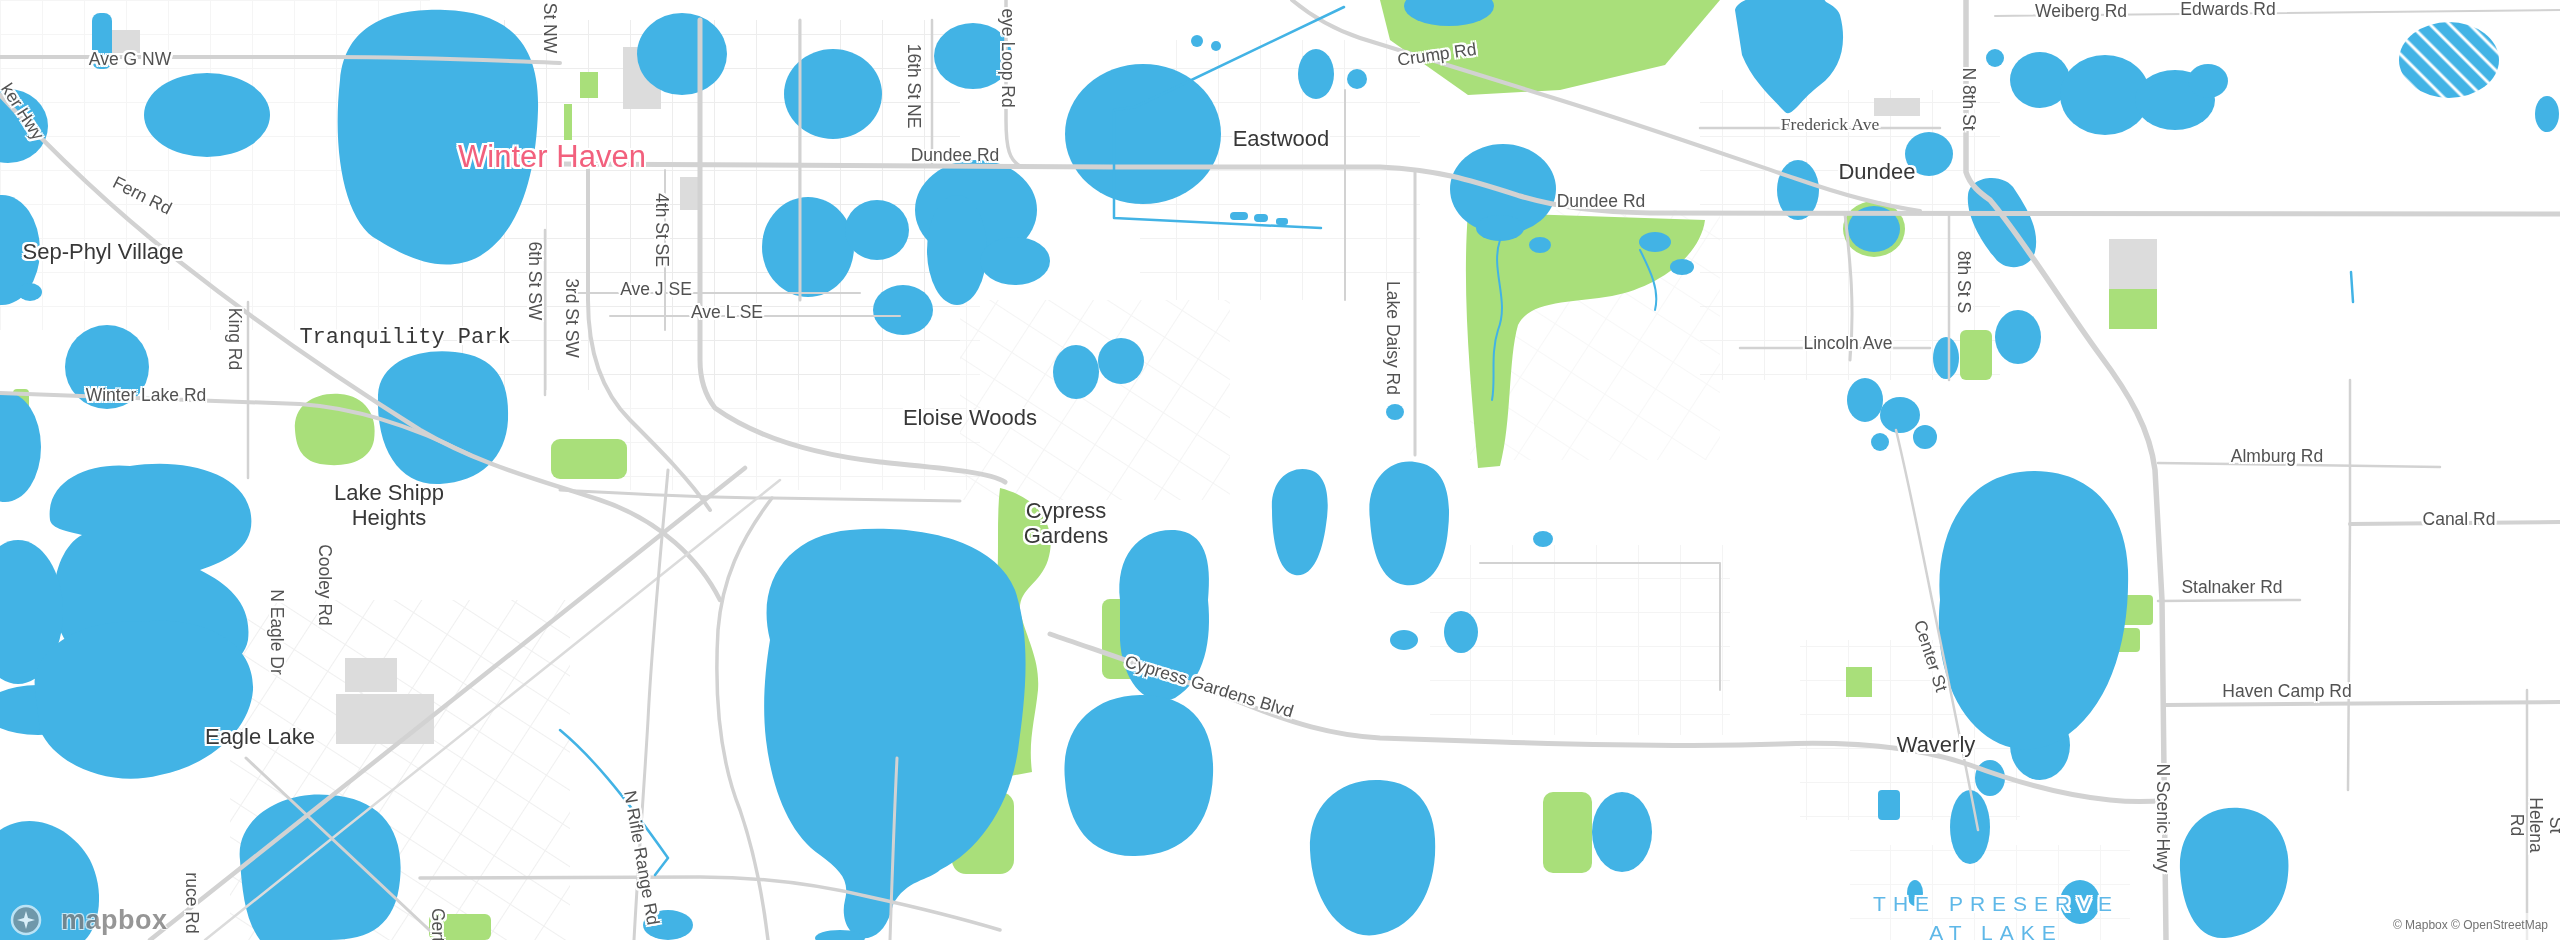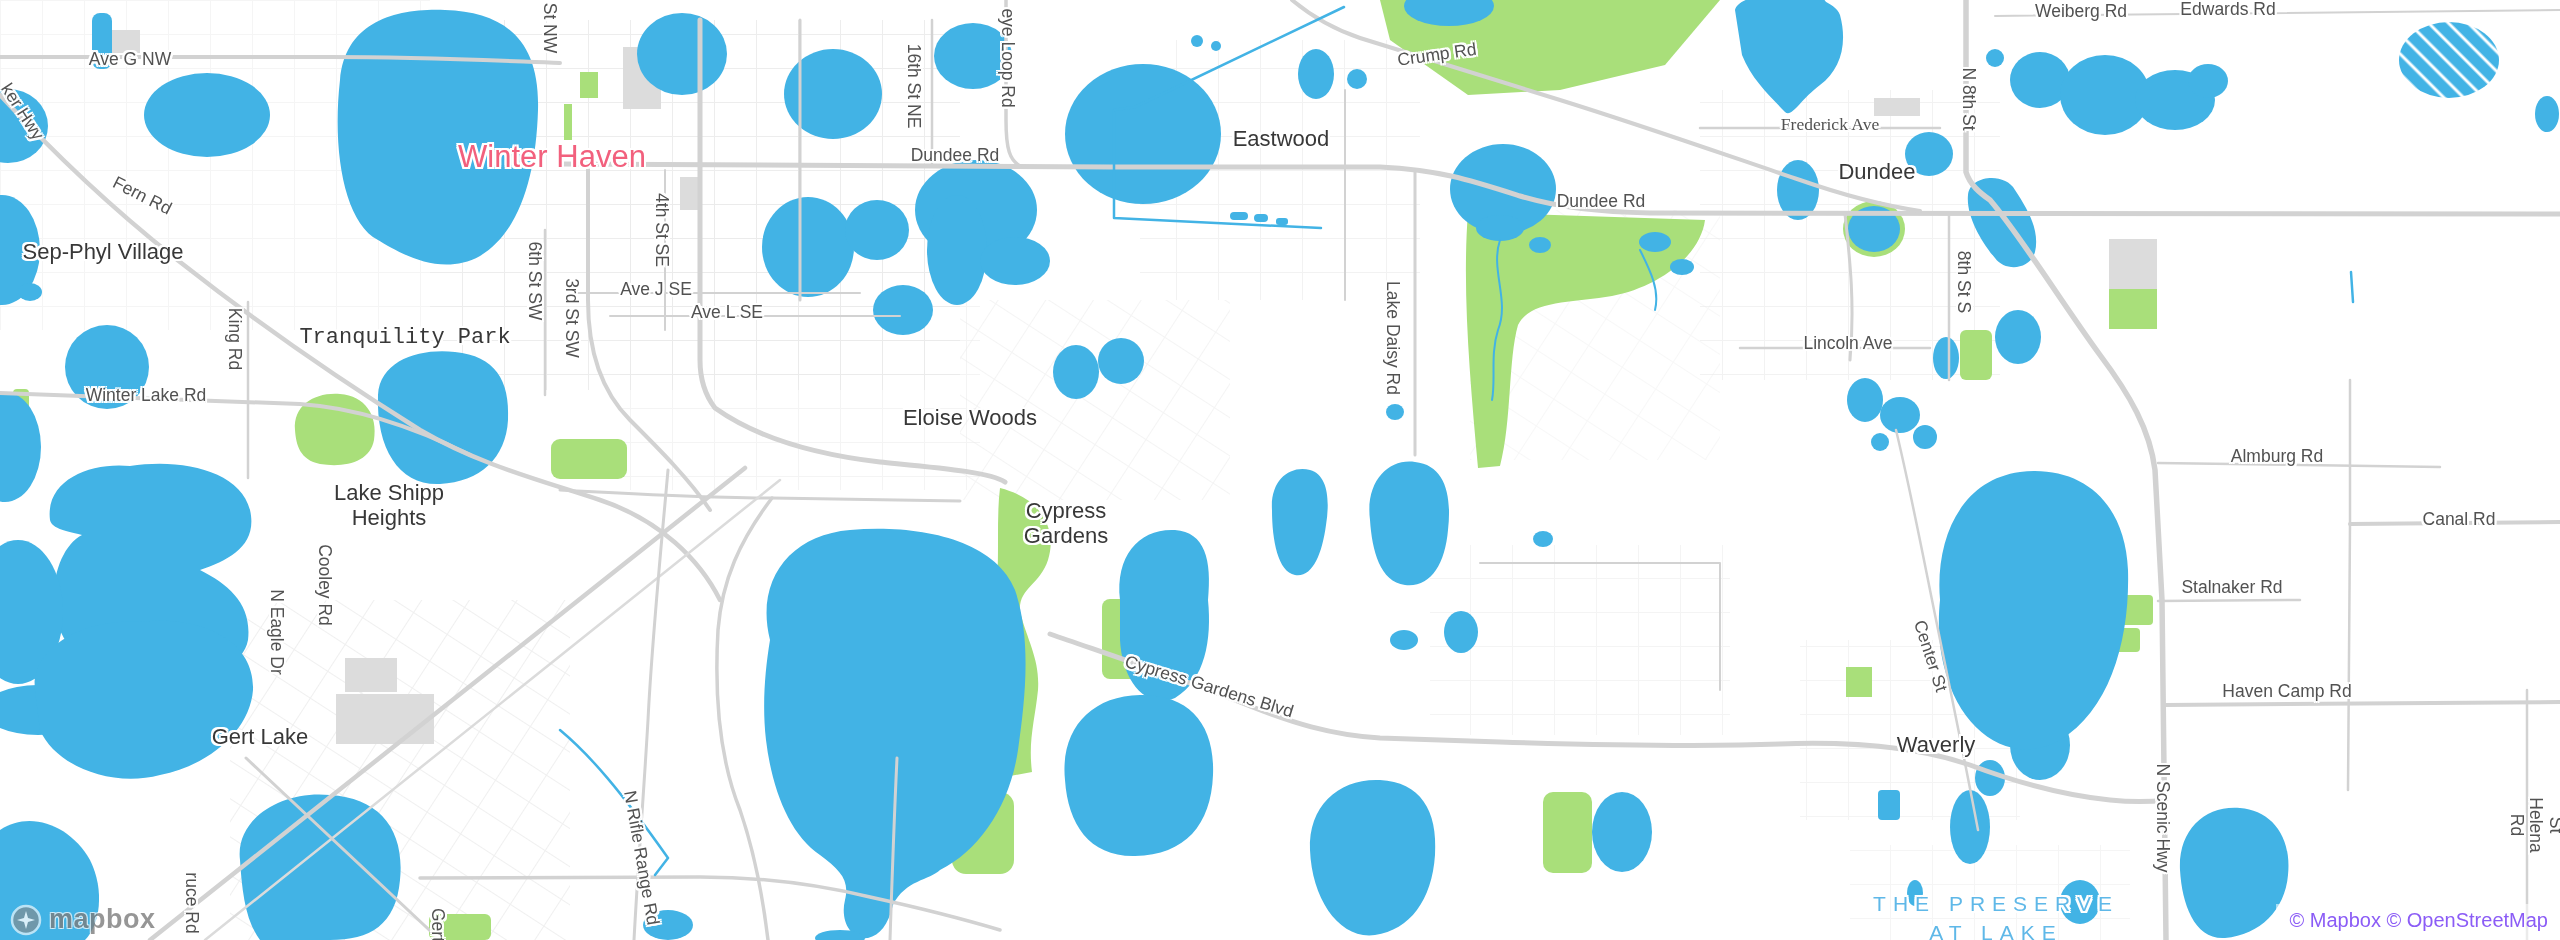--- a/index.html
+++ b/index.html
@@ -15,26 +15,26 @@
   #basemap{position:absolute;left:0;top:0}
   #label-layer{position:absolute;left:0;top:0;width:100%;height:100%}
   .map-label{position:absolute;white-space:pre-line;text-align:center;line-height:1.12;
     transform:translate(-50%,-50%);
     text-shadow:-2px -2px 0 #fff,2px -2px 0 #fff,-2px 2px 0 #fff,2px 2px 0 #fff,
                  0 -2px 0 #fff,0 2px 0 #fff,-2px 0 0 #fff,2px 0 0 #fff}
   .city{font-size:22px;color:var(--citytext);font-weight:400}
   .town-major{font-size:31px;color:var(--town);font-weight:500}
   .road{font-size:17.5px;color:var(--roadtext)}
   .preserve{font-size:21px;color:var(--preserve);font-weight:500;letter-spacing:7px;line-height:1.4}
-  #logo{position:absolute;left:10px;bottom:4px;display:flex;align-items:flex-start;gap:7px;opacity:.8}
+  #logo{position:absolute;left:10px;bottom:4px;display:flex;align-items:center;gap:19px;opacity:.8}
   #logo .wordmark{font-size:27px;font-weight:700;letter-spacing:.5px;color:#7d7d7d;
     text-shadow:-1px -1px 0 rgba(255,255,255,.8),1px -1px 0 rgba(255,255,255,.8),
                 -1px 1px 0 rgba(255,255,255,.8),1px 1px 0 rgba(255,255,255,.8)}
   #attribution{position:absolute;right:0;bottom:0;background:rgba(255,255,255,.55);
-    padding:5px 12px 8px 14px;font-size:20px;color:#8b5cf6}
+    padding:5px 12px 8px 14px;font-size:12px;color:#737373}
 </style>
 </head>
 <body>
 
 <div id="map">
   <svg id="basemap" width="2560" height="940" viewBox="0 0 2560 940">
     <defs>
       <pattern id="g1" width="42" height="34" patternUnits="userSpaceOnUse">
         <path d="M0 0H42M0 0V34" stroke="var(--minor)" stroke-width="2" fill="none"></path>
       </pattern>
@@ -244,21 +244,21 @@
       <path d="M2351,272 L2353,302" stroke-width="2.5"></path>
     </g>
   </svg>
 
   <div id="label-layer">
       <div class="map-label town-major" style="left: 552px; top: 157px; transform: translate(-50%, -50%) rotate(0deg);">Winter Haven</div>
       <div class="map-label city" style="left: 103px; top: 252px; transform: translate(-50%, -50%) rotate(0deg);">Sep-Phyl Village</div>
       <div class="map-label city" style="left: 405px; top: 338px; transform: translate(-50%, -50%) rotate(0deg); font-family: Liberation Mono, monospace;">Tranquility Park</div>
       <div class="map-label city" style="left: 389px; top: 506px; transform: translate(-50%, -50%) rotate(0deg);">Lake Shipp
 Heights</div>
-      <div class="map-label city" style="left: 260px; top: 737px; transform: translate(-50%, -50%) rotate(0deg);">Gert Lake</div>
+      <div class="map-label city" style="left: 260px; top: 737px; transform: translate(-50%, -50%) rotate(0deg);">Eagle Lake</div>
       <div class="map-label city" style="left: 970px; top: 418px; transform: translate(-50%, -50%) rotate(0deg);">Eloise Woods</div>
       <div class="map-label city" style="left: 1066px; top: 500px; transform: translate(-50%, -50%) rotate(0deg); margin-top: 24px;">Cypress
 Gardens</div>
       <div class="map-label city" style="left: 1281px; top: 139px; transform: translate(-50%, -50%) rotate(0deg);">Eastwood</div>
       <div class="map-label city" style="left: 1877px; top: 172px; transform: translate(-50%, -50%) rotate(0deg);">Dundee</div>
       <div class="map-label city" style="left: 1936px; top: 745px; transform: translate(-50%, -50%) rotate(0deg);">Waverly</div>
       <div class="map-label road" style="left: 130px; top: 60px; transform: translate(-50%, -50%) rotate(0deg);">Ave G NW</div>
       <div class="map-label road" style="left: 22px; top: 112px; transform: translate(-50%, -50%) rotate(57deg);">ker Hwy</div>
       <div class="map-label road" style="left: 142px; top: 196px; transform: translate(-50%, -50%) rotate(27deg);">Fern Rd</div>
       <div class="map-label road" style="left: 146px; top: 396px; transform: translate(-50%, -50%) rotate(0deg);">Winter Lake Rd</div>

